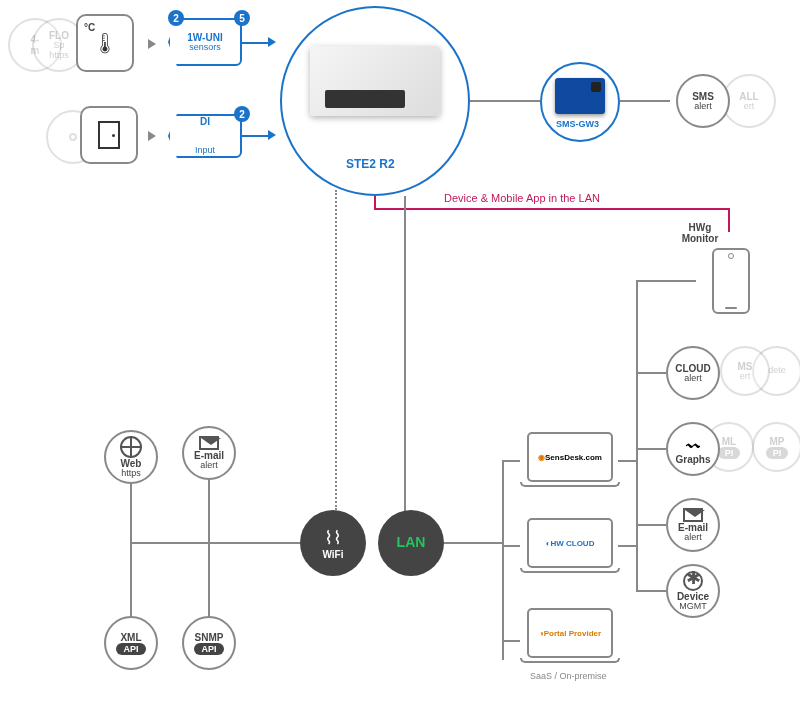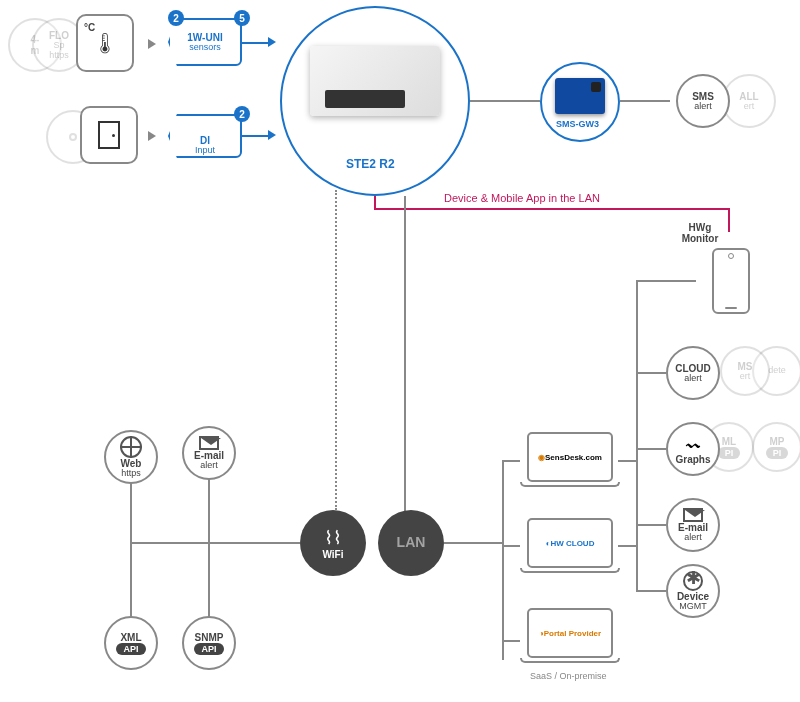--- a/index.html
+++ b/index.html
@@ -77,21 +77,21 @@
 <div class="line line-h line-blue" style="left:242px;top:42px;width:28px"></div>
 <div class="arrow-r" style="left:268px;top:37px"></div>
 
 <div class="node circ grey-circ dim" style="left:46px;top:110px;width:54px;height:54px">
  <span style="width:8px;height:8px;border:2px solid #888;border-radius:50%"></span>
 </div>
 <div class="node box" style="left:80px;top:106px;width:58px;height:58px;border-radius:10px;display:flex;align-items:center;justify-content:center">
  <div class="door-ico"></div>
 </div>
 <div class="arrow-r arrow-r-grey" style="left:148px;top:131px"></div>
-<div class="node box box-blue" style="left:168px;top:114px;width:74px;height:44px;display:flex;flex-direction:column;align-items:center;justify-content:flex-end;clip-path:polygon(12% 0,100% 0,100% 100%,12% 100%,0 50%)">
+<div class="node box box-blue" style="left:168px;top:114px;width:74px;height:44px;display:flex;flex-direction:column;align-items:center;justify-content:space-between;clip-path:polygon(12% 0,100% 0,100% 100%,12% 100%,0 50%)">
  <span class="lbl lbl-blue">DI</span>
  <span class="lbl lbl-blue lbl-small">Input</span>
 </div>
 <div class="badge" style="left:234px;top:106px">2</div>
 <div class="line line-h line-blue" style="left:242px;top:135px;width:28px"></div>
 <div class="arrow-r" style="left:268px;top:130px"></div>
 
 <div class="hub" style="left:280px;top:6px;width:190px;height:190px"></div>
 <div class="device-img" style="left:310px;top:46px"></div>
 <div class="node lbl lbl-blue" style="left:346px;top:158px;font-size:12px">STE2 R2</div>
@@ -121,21 +121,21 @@
 <div class="phone" style="left:712px;top:248px"></div>
 
 <div class="dotted" style="position:absolute;left:335px;top:190px;height:320px;width:0"></div>
 <div class="line line-v" style="left:404px;top:196px;height:320px"></div>
 
 <div class="node circ dark-circ" style="left:300px;top:510px;width:66px;height:66px">
  <span class="wifi-ico">⌇⌇</span>
  <span class="lbl" style="color:#fff">WiFi</span>
 </div>
 <div class="node circ dark-circ" style="left:378px;top:510px;width:66px;height:66px">
- <span class="lbl" style="color:#a3a3a3;font-size:14px">LAN</span>
+ <span class="lbl" style="color:#22c55e;font-size:14px">LAN</span>
 </div>
 
 <div class="line line-h" style="left:444px;top:542px;width:60px"></div>
 <div class="line line-v" style="left:502px;top:460px;height:200px"></div>
 <div class="line line-h" style="left:502px;top:460px;width:18px"></div>
 <div class="line line-h" style="left:502px;top:545px;width:18px"></div>
 <div class="line line-h" style="left:502px;top:640px;width:18px"></div>
 
 <div class="laptop" style="left:520px;top:432px">
  <div class="laptop-screen">

